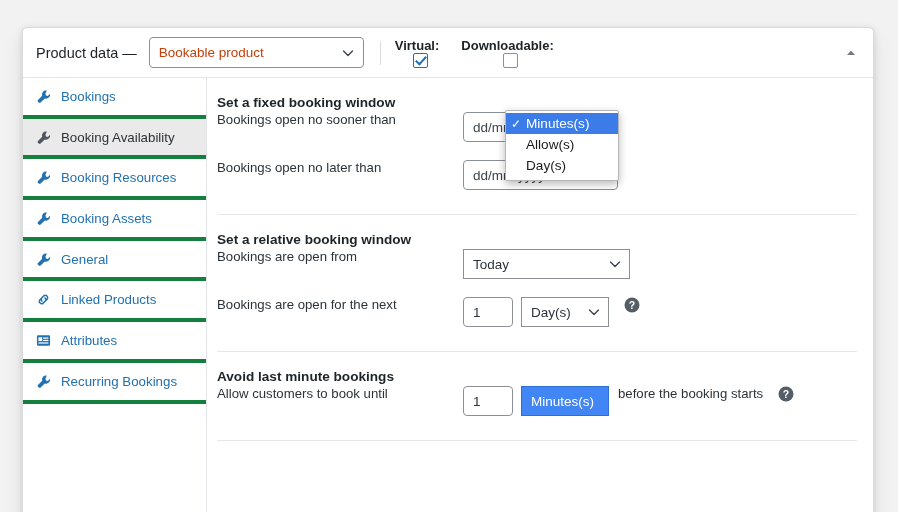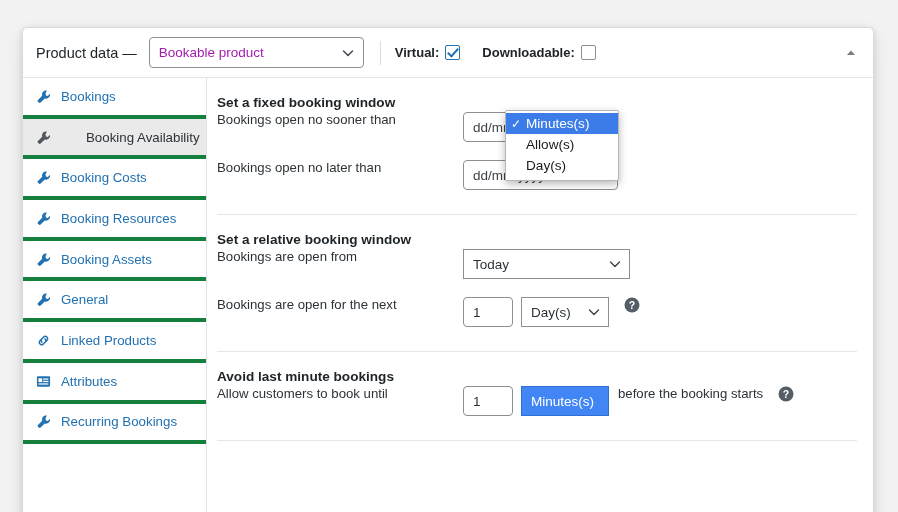--- a/index.html
+++ b/index.html
@@ -53,21 +53,21 @@
     width: 215px;
     height: 31px;
     border: 1px solid #8b8f94;
     border-radius: 4px;
     background: #fff;
     display: flex;
     align-items: center;
     padding: 0 9px;
     box-sizing: border-box;
     font-size: 13.5px;
-    color: #a21caf;
+    color: #c2410c;
   }
   .product-type-select .chev {
     position: absolute;
     right: 9px;
     top: 50%;
     transform: translateY(-50%);
     width: 12px;
     height: 12px;
   }
   .hdr-divider {
@@ -76,20 +76,21 @@
     background: #dcdcde;
     margin: 0 14px 0 16px;
   }
   .hdr-check-group {
     display: flex;
     align-items: center;
     font-size: 13px;
     font-weight: bold;
     color: #1d2327;
     white-space: nowrap;
+    flex-direction: column;
   }
   .hdr-check-group + .hdr-check-group { margin-left: 22px; }
   .cbx {
     display: inline-block;
     width: 15px;
     height: 15px;
     border: 1px solid #8c8f94;
     border-radius: 2px;
     background: #fff;
     margin-left: 6px;
@@ -151,21 +152,20 @@
     height: 15px;
     margin-right: 10px;
     flex: 0 0 15px;
     display: flex;
     align-items: center;
     justify-content: center;
   }
   .side-item.active {
     background: #eaeaea;
     color: #2c3338;
-    gap: 25px;
   }
 
   
   #content {
     flex: 1;
     position: relative;
     padding: 0;
     box-sizing: border-box;
   }
   .section {
@@ -339,28 +339,20 @@
           </span>
           <span>Bookings</span>
         </div>
         <div class="side-item active">
           <span class="sicon">
             <svg viewBox="0 0 16 16" width="15" height="15">
               <path d="M11.6 1.6 a4.3 4.3 0 0 0-5 5.6 L2.1 11.7 a1.3 1.3 0 0 0 0 1.9 l0.9 0.9 a1.3 1.3 0 0 0 1.9 0 l4.5-4.5 a4.3 4.3 0 0 0 5.6-5 l-2.4 2.4 -2-0.5 -0.5-2 z" fill="#50575e"></path>
             </svg>
           </span>
           <span>Booking Availability</span>
-        </div>
-        <div class="side-item">
-          <span class="sicon">
-            <svg viewBox="0 0 16 16" width="15" height="15">
-              <path d="M11.6 1.6 a4.3 4.3 0 0 0-5 5.6 L2.1 11.7 a1.3 1.3 0 0 0 0 1.9 l0.9 0.9 a1.3 1.3 0 0 0 1.9 0 l4.5-4.5 a4.3 4.3 0 0 0 5.6-5 l-2.4 2.4 -2-0.5 -0.5-2 z" fill="#2271b1"></path>
-            </svg>
-          </span>
-          <span>Booking Costs</span>
         </div>
         <div class="side-item">
           <span class="sicon">
             <svg viewBox="0 0 16 16" width="15" height="15">
               <path d="M11.6 1.6 a4.3 4.3 0 0 0-5 5.6 L2.1 11.7 a1.3 1.3 0 0 0 0 1.9 l0.9 0.9 a1.3 1.3 0 0 0 1.9 0 l4.5-4.5 a4.3 4.3 0 0 0 5.6-5 l-2.4 2.4 -2-0.5 -0.5-2 z" fill="#2271b1"></path>
             </svg>
           </span>
           <span>Booking Resources</span>
         </div>
         <div class="side-item">

